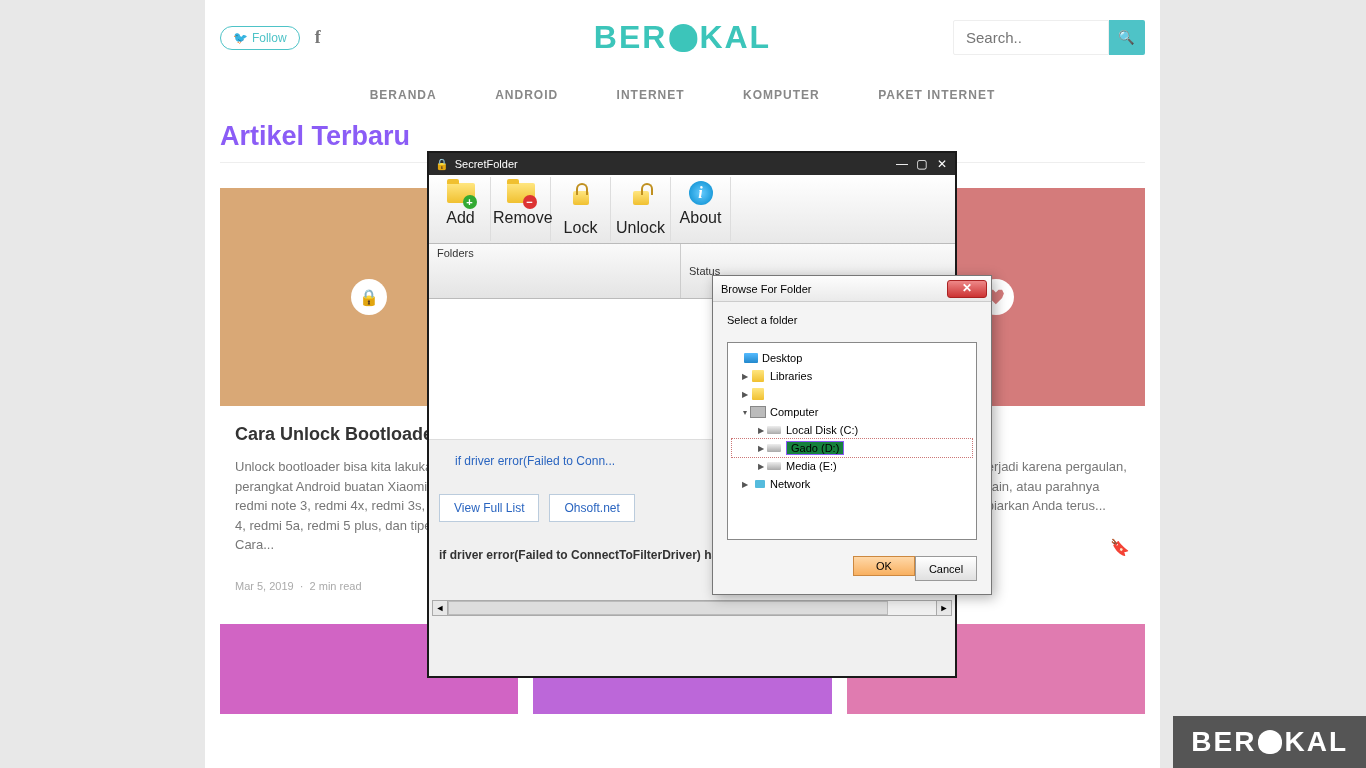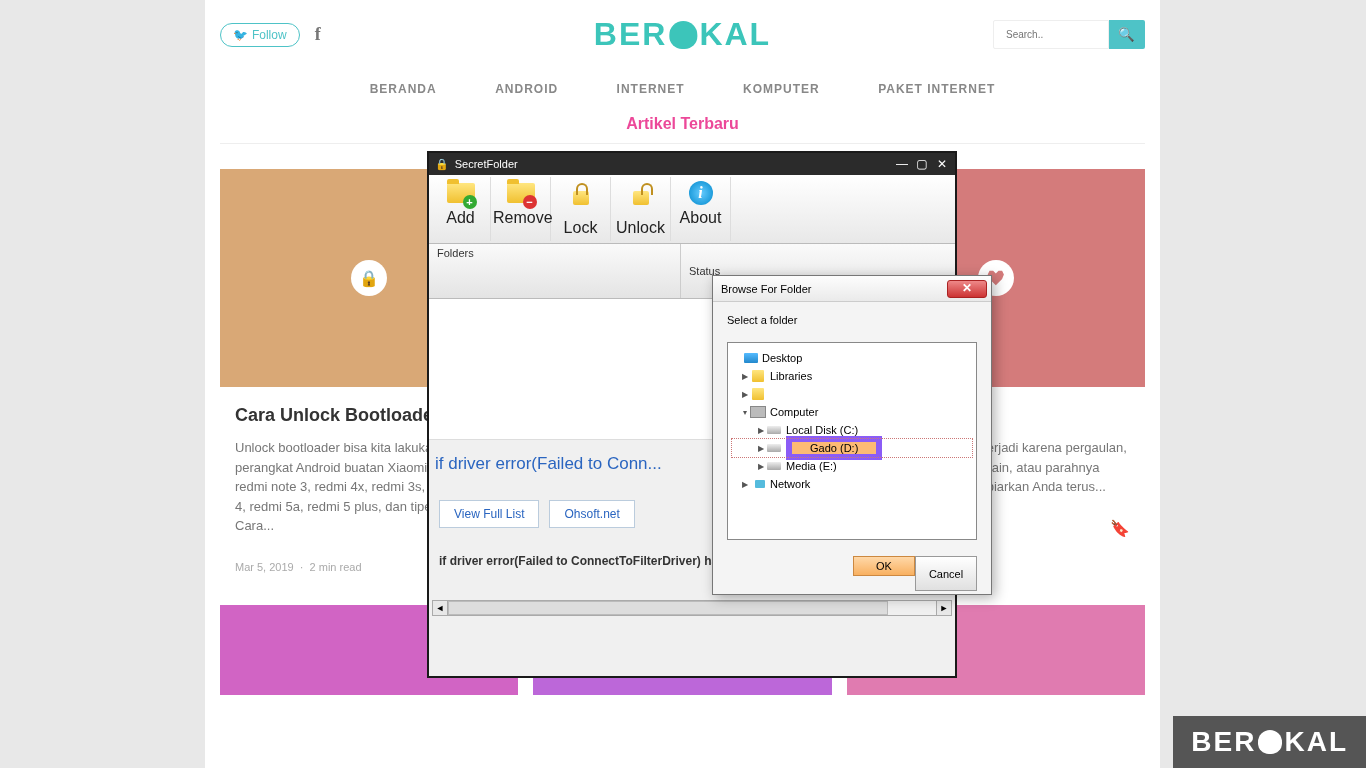--- a/index.html
+++ b/index.html
@@ -5,27 +5,27 @@
 * { box-sizing: border-box; margin: 0; padding: 0; }
 body { font-family: Arial, sans-serif; background: #e8e8e8; width: 1366px; height: 768px; overflow: hidden; position: relative; }
 
 .page { position: absolute; left: 205px; top: 0; width: 955px; height: 768px; background: #fff; padding: 20px 0 0 0; }
 .topbar { display: flex; align-items: center; padding: 0 15px 20px 15px; }
 .follow-btn { border: 1px solid #4ec3c7; color: #4ec3c7; border-radius: 15px; padding: 4px 12px; font-size: 12px; display: flex; align-items: center; gap: 4px; cursor: pointer; }
 .fb-icon { color: #777; font-size: 18px; margin-left: 15px; font-weight: bold; font-family: serif; }
 .logo { position: absolute; left: 50%; transform: translateX(-50%); color: #3cc5ba; font-size: 32px; font-weight: bold; letter-spacing: 2px; display: flex; align-items: center; }
 .logo-brain { display: inline-block; width: 28px; height: 28px; background: #3cc5ba; border-radius: 50% 50% 45% 45%; margin: 0 2px; position: relative; }
 .search-wrap { margin-left: auto; display: flex; }
-.search-input { border: 1px solid #eee; padding: 8px 12px; font-size: 10px; width: 116px; border-radius: 2px 0 0 2px; }
+.search-input { border: 1px solid #eee; padding: 8px 12px; font-size: 15px; width: 156px; border-radius: 2px 0 0 2px; }
 .search-btn { background: #4ec3c7; color: #fff; border: none; width: 36px; border-radius: 0 2px 2px 0; cursor: pointer; }
 
 .nav { text-align: center; padding: 10px 0 18px 0; }
 .nav a { color: #888; font-size: 12px; font-weight: bold; letter-spacing: 1px; margin: 0 27px; text-decoration: none; }
 
-.section-title { font-size: 16px; font-weight: bold; color: #ec4899; padding: 0 15px 10px 15px; text-align: center; }
+.section-title { font-size: 27px; font-weight: bold; color: #8b5cf6; padding: 0 15px 10px 15px; }
 .section-divider { border: none; border-bottom: 1px solid #eee; margin: 0 15px 0 15px; position: relative; }
 .section-divider::after { content: ""; position: absolute; left: 0; bottom: -1px; width: 60px; height: 2px; background: #333; }
 
 .cards { display: flex; gap: 15px; padding: 25px 15px 0 15px; }
 .card { width: 300px; }
 .card-img { height: 218px; display: flex; align-items: center; justify-content: center; color: #fff; }
 .card-img.c1 { background: #d9a876; }
 .card-img.c2 { background: #c9564a; }
 .card-img.c3 { background: #d47b7b; }
 .circle-icon { width: 36px; height: 36px; border-radius: 50%; background: #fff; display: flex; align-items: center; justify-content: center; color: inherit; }
@@ -66,21 +66,21 @@
 .hammer-ico::after { content: ""; position: absolute; right: 6px; top: 4px; width: 3px; height: 18px; background: #555; transform: rotate(-20deg); }
 .info-ico { width: 24px; height: 24px; background: radial-gradient(#6cf, #08c); border-radius: 50%; color: #fff; font-size: 16px; line-height: 24px; font-family: serif; font-style: italic; font-weight: bold; margin: 0 auto; }
 .sf-tool-label { font-size: 16px; color: #222; text-align: center; }
 
 .sf-headers { background: linear-gradient(#fafafa, #e4e4e4); border-bottom: 1px solid #bbb; display: flex; font-size: 11px; color: #333; }
 .sf-col1 { width: 252px; padding: 3px 8px; border-right: 1px solid #ccc; }
 .sf-col2 { flex: 1; padding: 21px 8px; }
 
 .sf-body { background: #fff; height: 140px; }
 .sf-divider { border-top: 1px solid #ddd; }
-.sf-lower { padding: 14px 6px; color: #2a65c0; font-size: 17px; }
+.sf-lower { padding: 14px 26px; color: #2a65c0; font-size: 12px; }
 .sf-btnrow { padding: 12px 10px; display: flex; gap: 10px; }
 .sf-link-btn { border: 1px solid #bcd; background: #fff; color: #2a65c0; padding: 6px 14px; font-size: 12px; cursor: pointer; }
 .sf-error2 { padding: 14px 10px 6px 10px; font-size: 12px; font-weight: bold; color: #333; }
 .sf-scroll { display: flex; align-items: center; padding: 0 3px 3px 3px; }
 .sf-scroll-btn { border: 1px solid #aaa; background: #e8e8e8; width: 16px; height: 16px; font-size: 9px; text-align: center; line-height: 14px; }
 .sf-scroll-track { flex: 1; border: 1px solid #aaa; border-left: none; border-right: none; height: 16px; background: #f0f0f0; position: relative; }
 .sf-scroll-thumb { position: absolute; left: 0; top: 0; width: 440px; height: 14px; background: #ddd; border: 1px solid #bbb; }
 
 
 .bf-dialog { position: absolute; left: 712px; top: 275px; width: 280px; height: 320px; background: #f4f4f4; border: 1px solid #777; font-family: "Segoe UI", sans-serif; font-size: 11px; box-shadow: 3px 3px 12px rgba(0,0,0,0.3); }
@@ -93,24 +93,24 @@
 .bf-ico { width: 16px; height: 14px; margin-right: 4px; display: inline-flex; align-items: center; justify-content: center; }
 .bf-ico.desktop { background: linear-gradient(#5bf, #28c); border-radius: 1px; width: 14px; height: 10px; }
 .bf-ico.lib::before { content: ""; width: 12px; height: 12px; background: linear-gradient(#ffe680, #f0c030); border-radius: 1px; display: block; }
 .bf-ico.user::before { content: ""; width: 12px; height: 12px; background: linear-gradient(#ffe680, #f0c030); border-radius: 1px; display: block; }
 .bf-ico.comp { position: relative; }
 .bf-ico.comp::before { content: ""; width: 14px; height: 10px; background: #bbb; display: block; border: 1px solid #888; }
 .bf-ico.drive::before { content: ""; width: 14px; height: 8px; background: linear-gradient(#eee, #aaa); display: block; border-radius: 1px; }
 .bf-ico.net { position: relative; }
 .bf-ico.net::before { content: ""; width: 10px; height: 8px; background: #5bd; display: block; border-radius: 1px; margin-left: 3px; }
 .bf-node.selected { outline: 1px dotted #c77; }
-.bf-node.selected .bf-label { background: #fdba74; border: 6px solid #8b5cf6; padding: 0 18px; }
+.bf-node.selected .bf-label { background: #15803d; border: 1px solid #8b5cf6; padding: 0 4px; }
 .bf-btnrow { display: flex; justify-content: flex-end; padding: 12px 14px; }
 .bf-ok { width: 62px; height: 20px; background: linear-gradient(#ffd8a8, #f8b060); border: 1px solid #cc8840; font-size: 11px; cursor: pointer; }
-.bf-cancel { width: 62px; height: 35px; background: linear-gradient(#fff, #e0e0e0); border: 1px solid #999; font-size: 11px; cursor: pointer; }
+.bf-cancel { width: 62px; height: 25px; background: linear-gradient(#fff, #e0e0e0); border: 1px solid #999; font-size: 11px; cursor: pointer; }
 
 .watermark { position: absolute; right: 0; bottom: 0; background: #555; color: #fff; font-size: 28px; font-weight: bold; letter-spacing: 2px; padding: 10px 18px; display: flex; align-items: center; }
 .watermark .lb { display: inline-block; width: 24px; height: 24px; background: #fff; border-radius: 50% 50% 45% 45%; margin: 0 2px; }
 </style>
 </head>
 <body>
 
 <div class="page">
   <div class="topbar">
     <div class="follow-btn">

